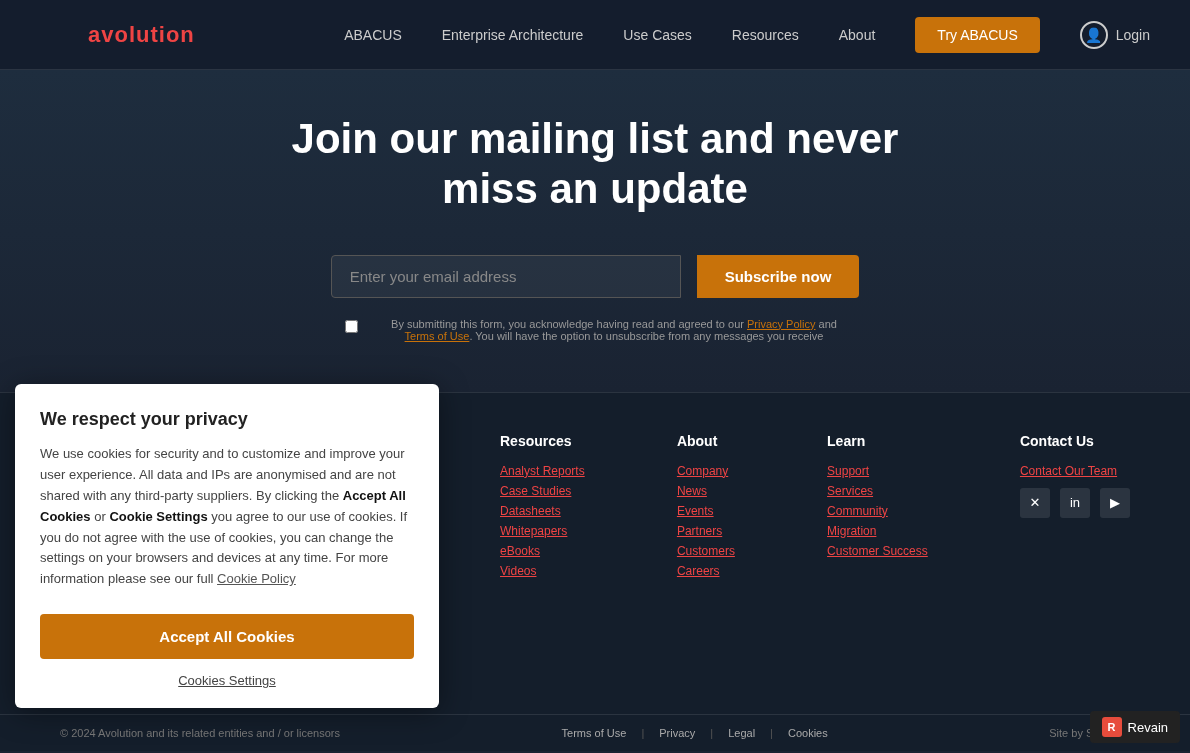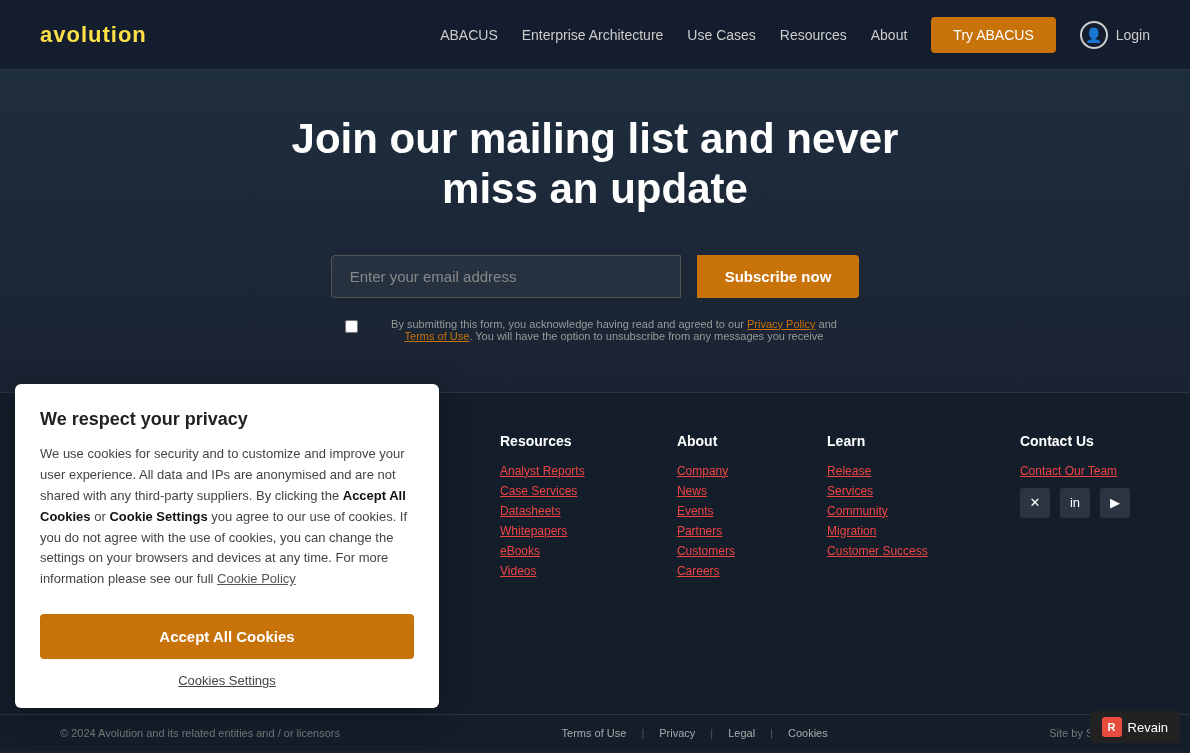--- a/index.html
+++ b/index.html
@@ -16,25 +16,25 @@
       border-bottom: 1px solid rgba(255,255,255,0.1);
       position: relative;
       z-index: 10;
     }
     .logo {
       font-size: 22px;
       font-weight: 700;
       color: #fff;
       letter-spacing: 1px;
     }
-    .logo span { color: #fde047; }
+    .logo span { color: #ef4444; margin-left: 48px; }
     .nav {
       display: flex;
       align-items: center;
-      gap: 24px;
+      gap: 40px;
     }
     .nav-link {
       color: #ccc;
       text-decoration: none;
       font-size: 14px;
       cursor: pointer;
     }
     .try-btn {
       background: #c8720a;
       color: #ffffff;
@@ -320,42 +320,42 @@
       <li>Strategic Planning</li>
       <li>Governance, Risk and Compliance</li>
       <li>Release Management</li>
       <li>Darwin</li>
     </ul>
   </div>
   <div class="footer-col">
     <h4>Resources</h4>
     <ul>
       <li>Analyst Reports</li>
-      <li>Case Services</li>
+      <li>Case Studies</li>
       <li>Datasheets</li>
       <li>Whitepapers</li>
       <li>eBooks</li>
       <li>Videos</li>
     </ul>
   </div>
   <div class="footer-col">
     <h4>About</h4>
     <ul>
       <li>Company</li>
       <li>News</li>
       <li>Events</li>
       <li>Partners</li>
       <li>Customers</li>
       <li>Careers</li>
     </ul>
   </div>
   <div class="footer-col">
     <h4>Learn</h4>
     <ul>
-      <li>Release</li>
+      <li>Support</li>
       <li>Services</li>
       <li>Community</li>
       <li>Migration</li>
       <li>Customer Success</li>
     </ul>
   </div>
   <div class="footer-col">
     <h4>Contact Us</h4>
     <ul>
       <li>Contact Our Team</li>

